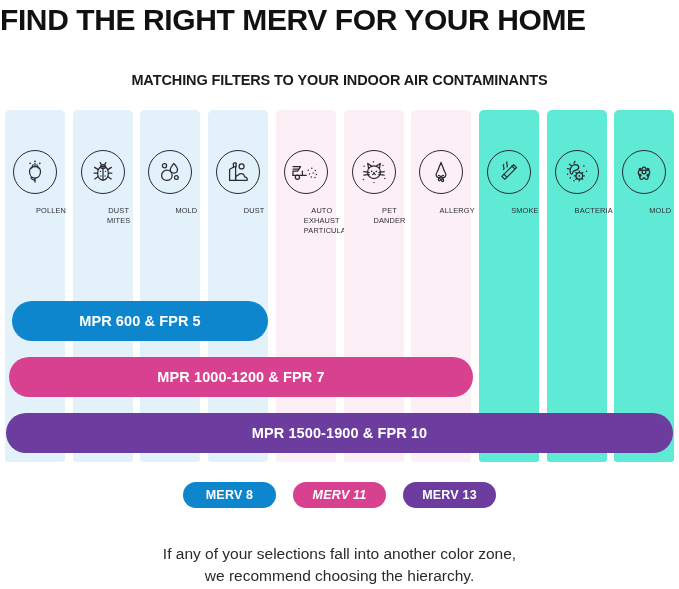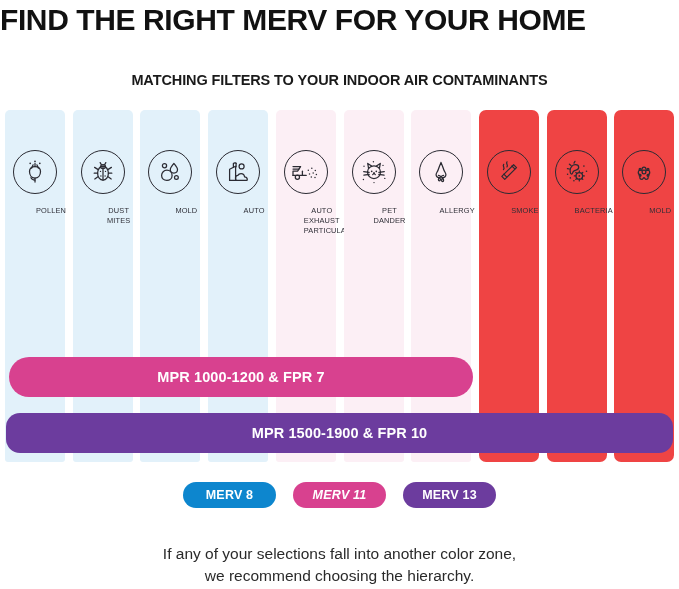--- a/index.html
+++ b/index.html
@@ -54,21 +54,21 @@
   }
   .col {
     position: absolute;
     top: 0;
     width: 60px;
     height: 352px;
     border-radius: 5px 5px 3px 3px;
   }
   .col.blue   { background: #e2f1fa; }
   .col.pink   { background: #fceff5; }
-  .col.purple { background: #ef4444; border-radius: 7px; }
+  .col.purple { background: #5eead4; }
 
   .icon-circle {
     position: absolute;
     top: 40px;
     left: 50%;
     transform: translateX(-50%);
     width: 44px;
     height: 44px;
     border-radius: 50%;
     border: 1.4px solid #2b2b33;
@@ -101,21 +101,21 @@
     align-items: center;
     justify-content: center;
     color: #ffffff;
     font-size: 14.5px;
     font-weight: 700;
     letter-spacing: 0.1px;
     white-space: nowrap;
   }
   #bar-blue   { top: 301px; left: 12px;  width: 256px; background: #0d86ce; }
   #bar-pink   { top: 357px; left: 9px;   width: 464px; background: #d8418f; }
-  #bar-purple { top: 413px; left: 6px;   width: 667px; background: #6c3c9e; border-radius: 14px; }
+  #bar-purple { top: 413px; left: 6px;   width: 667px; background: #6c3c9e; }
 
   
   .legend {
     position: absolute;
     top: 482px;
     left: 0;
     width: 679px;
     display: flex;
     justify-content: center;
     gap: 17px;
@@ -228,21 +228,21 @@
         <path d="M6.6 23.4 L6.6 12.2 L12.6 9.2 L12.6 23.4"></path>
         <path d="M6.6 23.4 L12.6 23.4"></path>
         <path d="M10.4 6.8 L10.4 10.2"></path>
               <path d="M13.1 6.4 L13.1 9.8"></path>
         <path d="M10.4 6.8 C10.4 5.9 13.1 5.5 13.1 6.4"></path>
         <circle cx="18.6" cy="9.4" r="2.5"></circle>
         <path d="M13.1 23.4 L23.6 23.4 C24 23.4 24.3 23.1 24.3 22.7 C24.3 21 23 19.8 21.5 19.8 C21.4 17.9 19.9 16.5 18 16.5 C16.6 16.5 15.4 17.3 14.8 18.4 C13.5 18.5 12.5 19.6 12.5 21 C12.5 21.9 12.8 22.8 13.1 23.4 Z"></path>
       </g>
           </svg>
         </div>
-        <div class="col-label" style="white-space: pre-line;">AUTO</div>
+        <div class="col-label" style="white-space: pre-line;">DUST</div>
       </div>
       <div class="col pink" style="left: 270.8px;">
         <div class="icon-circle">
           <svg width="32" height="30" viewBox="0 0 32 30">
       <g fill="none" stroke="#2b2b33" stroke-width="1.25" stroke-linecap="round" stroke-linejoin="round">
         <path d="M3 18.4 L3 14.2 L7.6 14.2 L10.6 9.6 L3 9.6"></path>
         <path d="M3 12 L8.9 12"></path>
         <path d="M3 18.4 L16.2 18.4"></path>
         <circle cx="7.4" cy="20.2" r="2.1"></circle>
         <path d="M12.4 14.2 L12.4 18.4"></path>
@@ -359,20 +359,21 @@
         <circle cx="19" cy="12.3" r="0.95"></circle>
         <circle cx="11.1" cy="18.2" r="0.95"></circle>
         <circle cx="19" cy="18.2" r="0.95"></circle>
       </g>
           </svg>
         </div>
         <div class="col-label" style="white-space: pre-line;">MOLD</div>
       </div>
     </div>
 
+  <div class="bar" id="bar-blue">MPR 600 &amp; FPR 5</div>
   <div class="bar" id="bar-pink">MPR 1000-1200 &amp; FPR 7</div>
   <div class="bar" id="bar-purple">MPR 1500-1900 &amp; FPR 10</div>
 
   <div class="legend">
     <div class="pill p-blue">MERV 8</div>
     <div class="pill p-pink">MERV 11</div>
     <div class="pill p-purple">MERV 13</div>
   </div>
 
   <div class="footer">

